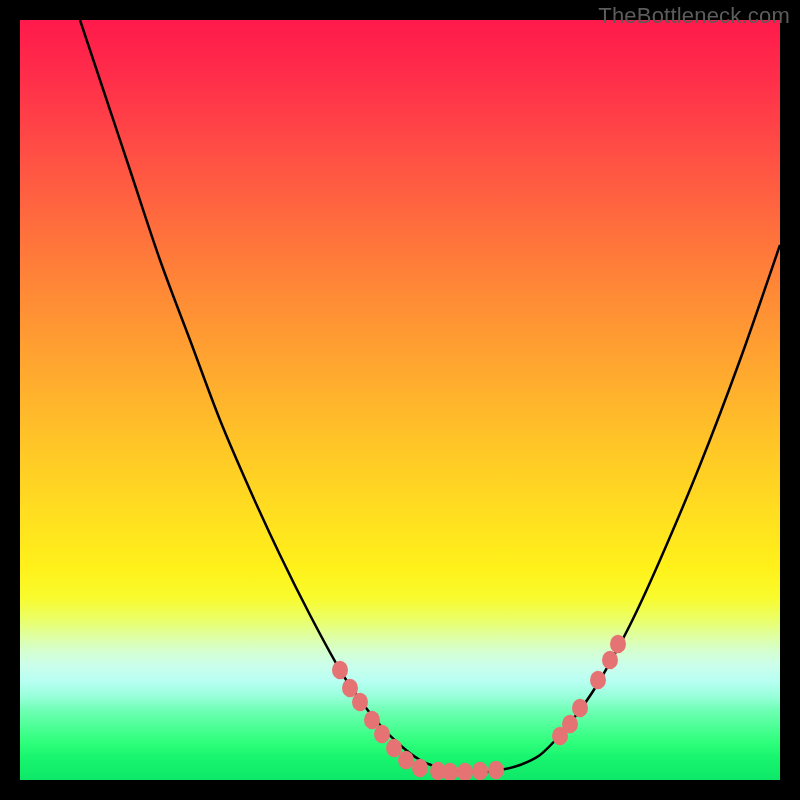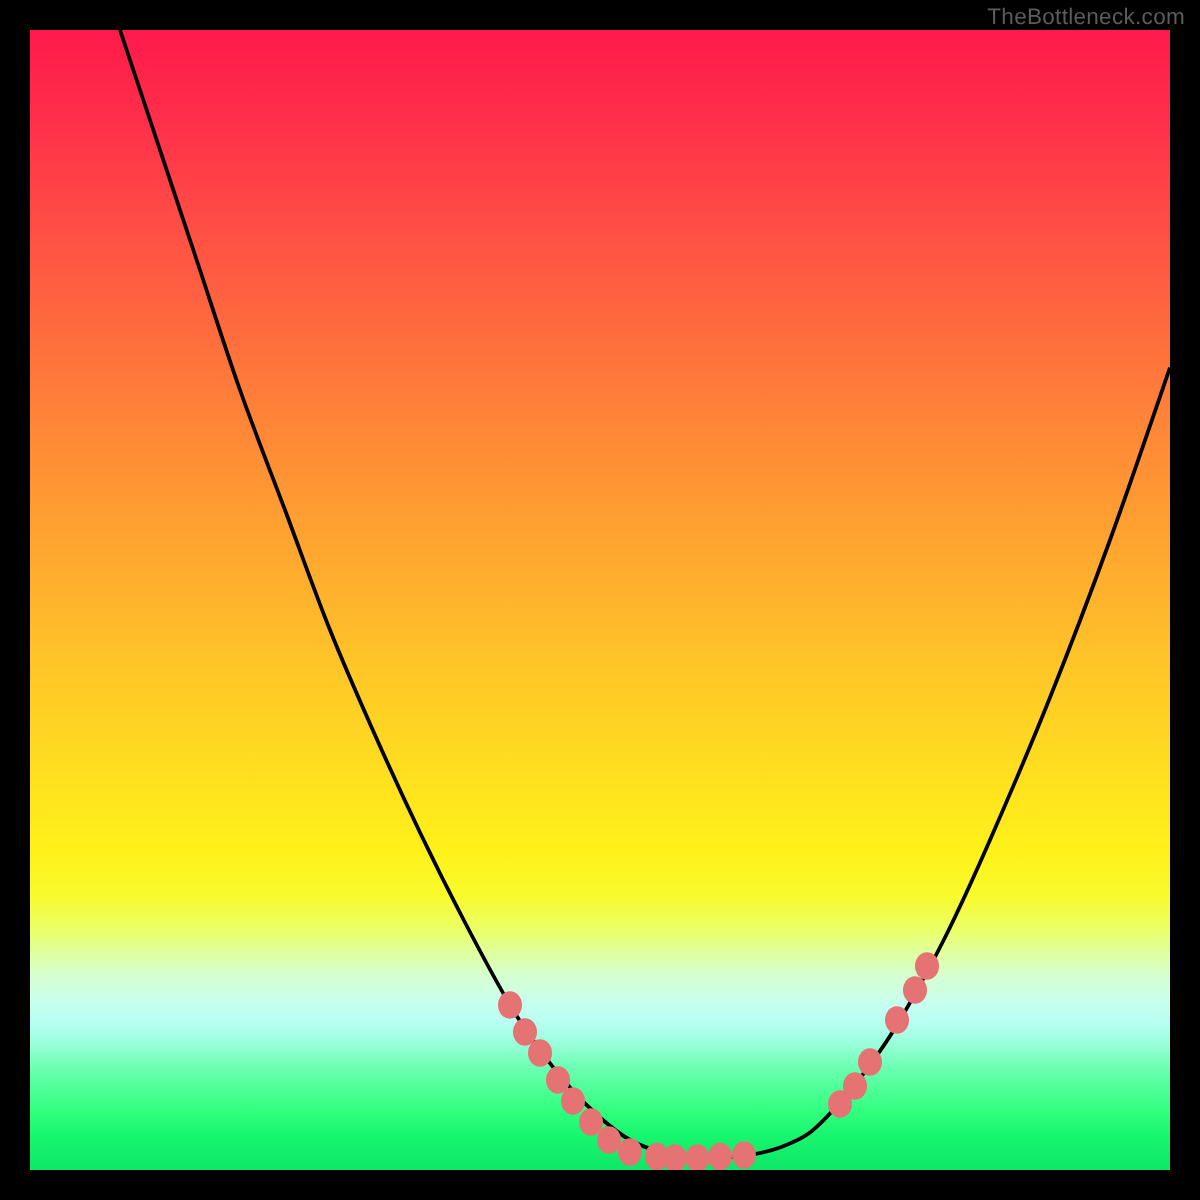--- a/index.html
+++ b/index.html
@@ -50,21 +50,21 @@
     position: absolute;
     inset: 0;
     width: 760px;
     height: 760px;
   }
   .watermark {
     position: absolute;
     top: 3px;
     right: 10px;
     color: #5c5c5c;
-    font-size: 15px;
+    font-size: 22px;
     letter-spacing: 0.2px;
     user-select: none;
   }
 </style>
 </head>
 <body>
 
 <div class="frame">
   <div class="gradient"></div>
   <svg class="svg-layer" viewBox="0 0 760 760">

